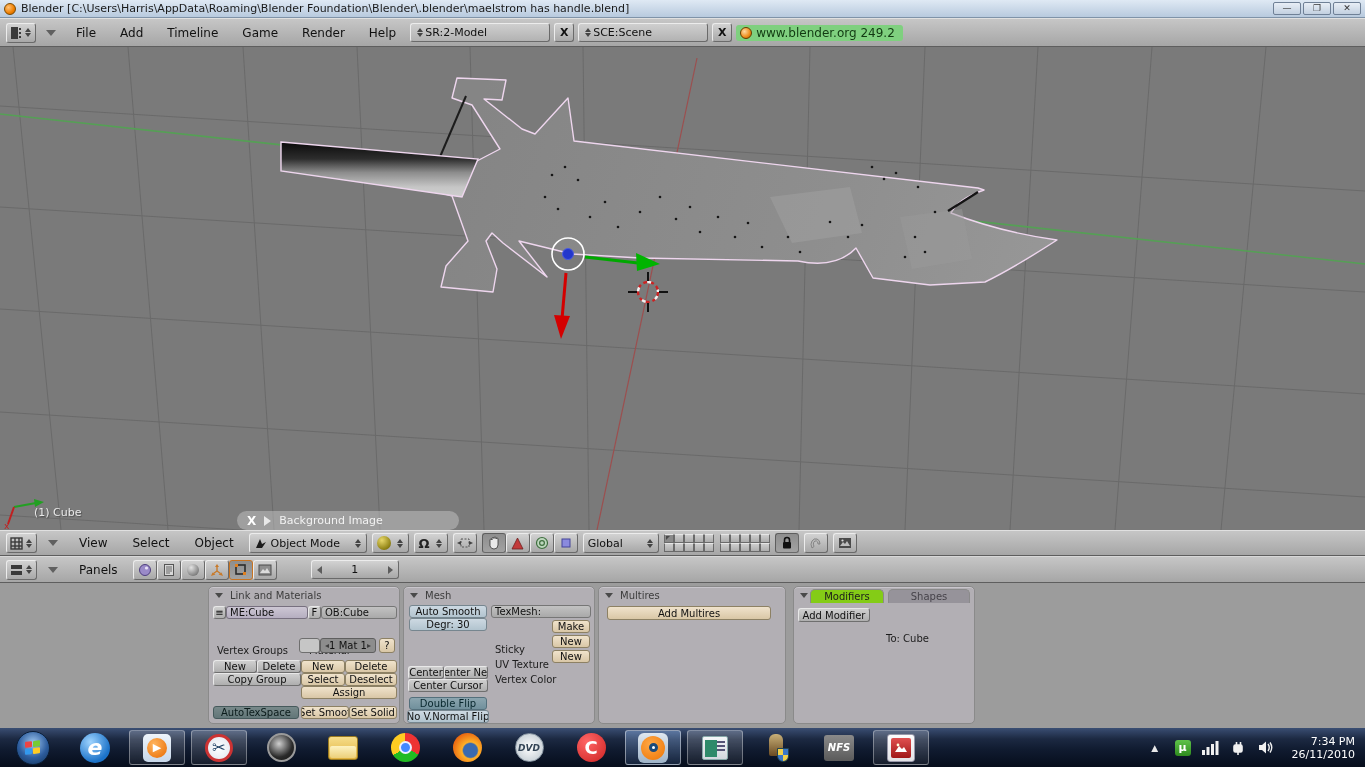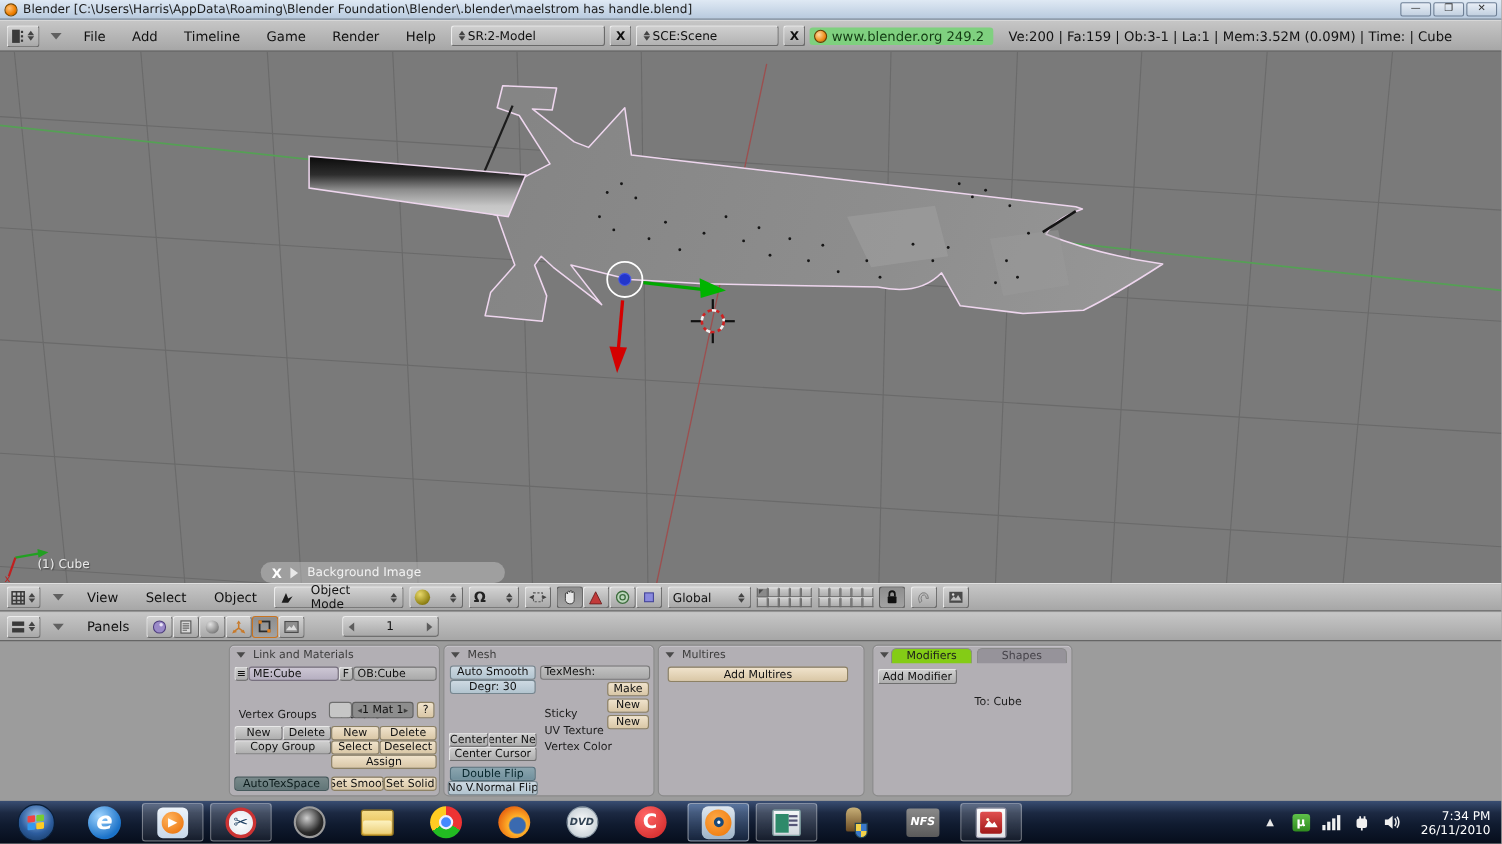--- a/index.html
+++ b/index.html
@@ -46,21 +46,21 @@
   .objlabel { position:absolute; left:34px; top:459px; color:#e9e9e9; font-size:11px; text-shadow:1px 1px 1px rgba(0,0,0,.35); }
   .bgimgpanel { position:absolute; left:237px; top:464px; width:222px; height:19px; border-radius:10px;
     background:rgba(205,205,205,.45); display:flex; align-items:center; gap:8px; padding:0 10px; color:#f2f2f2; font-size:11px; }
   .bgimgpanel .px { font-weight:bold; font-size:12px; color:#fff; }
   .bgimgpanel .parrow { width:0; height:0; border-top:5px solid transparent; border-bottom:5px solid transparent; border-left:7px solid #e8e8e8; }
 
   
   .v3dheader { height:26px; padding:0 6px; gap:5px; }
   .btnheader { height:27px; padding:0 6px; gap:5px; border-top:1px solid #d8d8d8; }
   .iconbtn { width:24px; height:20px; }
-  .modebox { height:20px; padding:0 3px 0 4px; gap:16px; }
+  .modebox { height:20px; padding:0 3px 0 4px; gap:4px; }
   .layers { display:flex; gap:6px; align-items:center; }
   .laygrid { display:grid; grid-template-columns:repeat(5,10px); grid-template-rows:repeat(2,9px); }
   .laycell { background:linear-gradient(#cdcdcd,#adadad); border:1px solid #6a6a6a; border-top-color:#e6e6e6; }
   .laycell.on { background:#8a8a8a; position:relative; }
   .laycell.on::after { content:""; position:absolute; left:1px; top:1px; border-left:4px solid #4a4a4a; border-bottom:4px solid transparent; }
   .framebox { height:19px; width:88px; justify-content:space-between; padding:0 5px; }
   .framebox .fa { width:0; height:0; border-top:4px solid transparent; border-bottom:4px solid transparent; }
   .framebox .fl { border-right:5px solid #5c5c5c; } .framebox .fr { border-left:5px solid #5c5c5c; }
 
   
@@ -151,21 +151,20 @@
           <i class="up"></i>
           <i class="dn"></i>
         </span>
       <span>SCE:Scene</span>
     </span>
     <span class="bb xbtn">X</span>
     <span class="version">
       <span class="ball"></span>
       <span>www.blender.org 249.2</span>
     </span>
-    <span class="stats">Ve:200 | Fa:159 | Ob:3-1 | La:1  | Mem:3.52M (0.09M)  | Time: | Cube</span>
   </div>
 
   <div class="viewport">
     <svg width="1365" height="483" viewBox="0 0 1365 483">
       <defs>
         <linearGradient id="handleGrad" gradientUnits="userSpaceOnUse" x1="0" y1="93" x2="0" y2="152">
           <stop offset="0" stop-color="#060606"></stop>
             <stop offset="0.32" stop-color="#2d2d2d"></stop>
           <stop offset="0.55" stop-color="#8c8c8c"></stop>
             <stop offset="0.8" stop-color="#c6c6c6"></stop>

